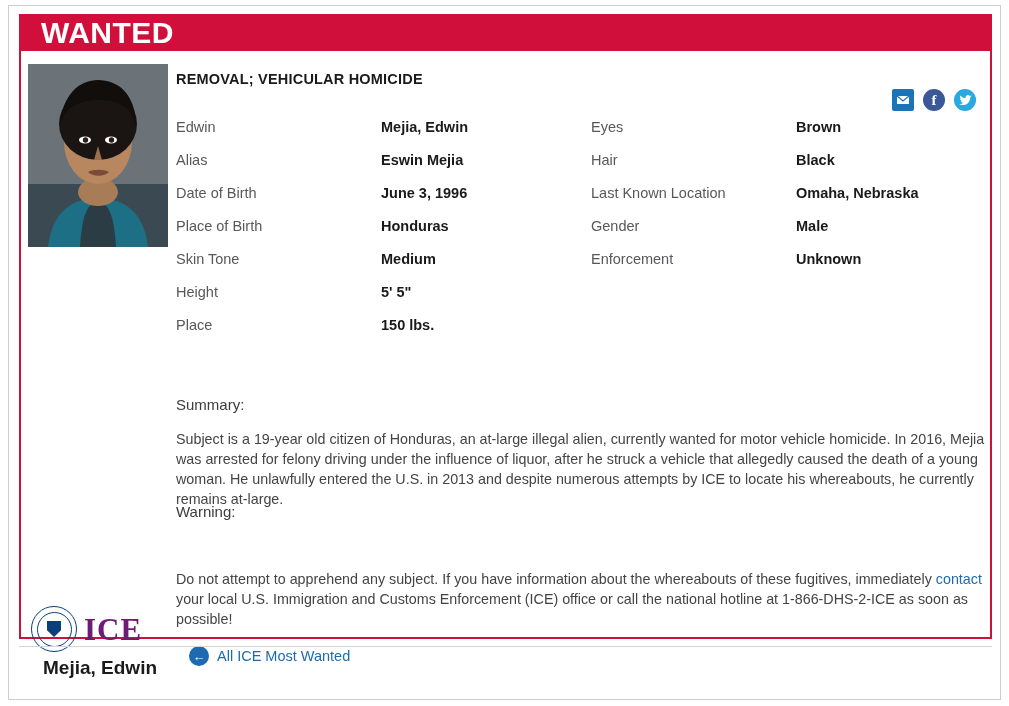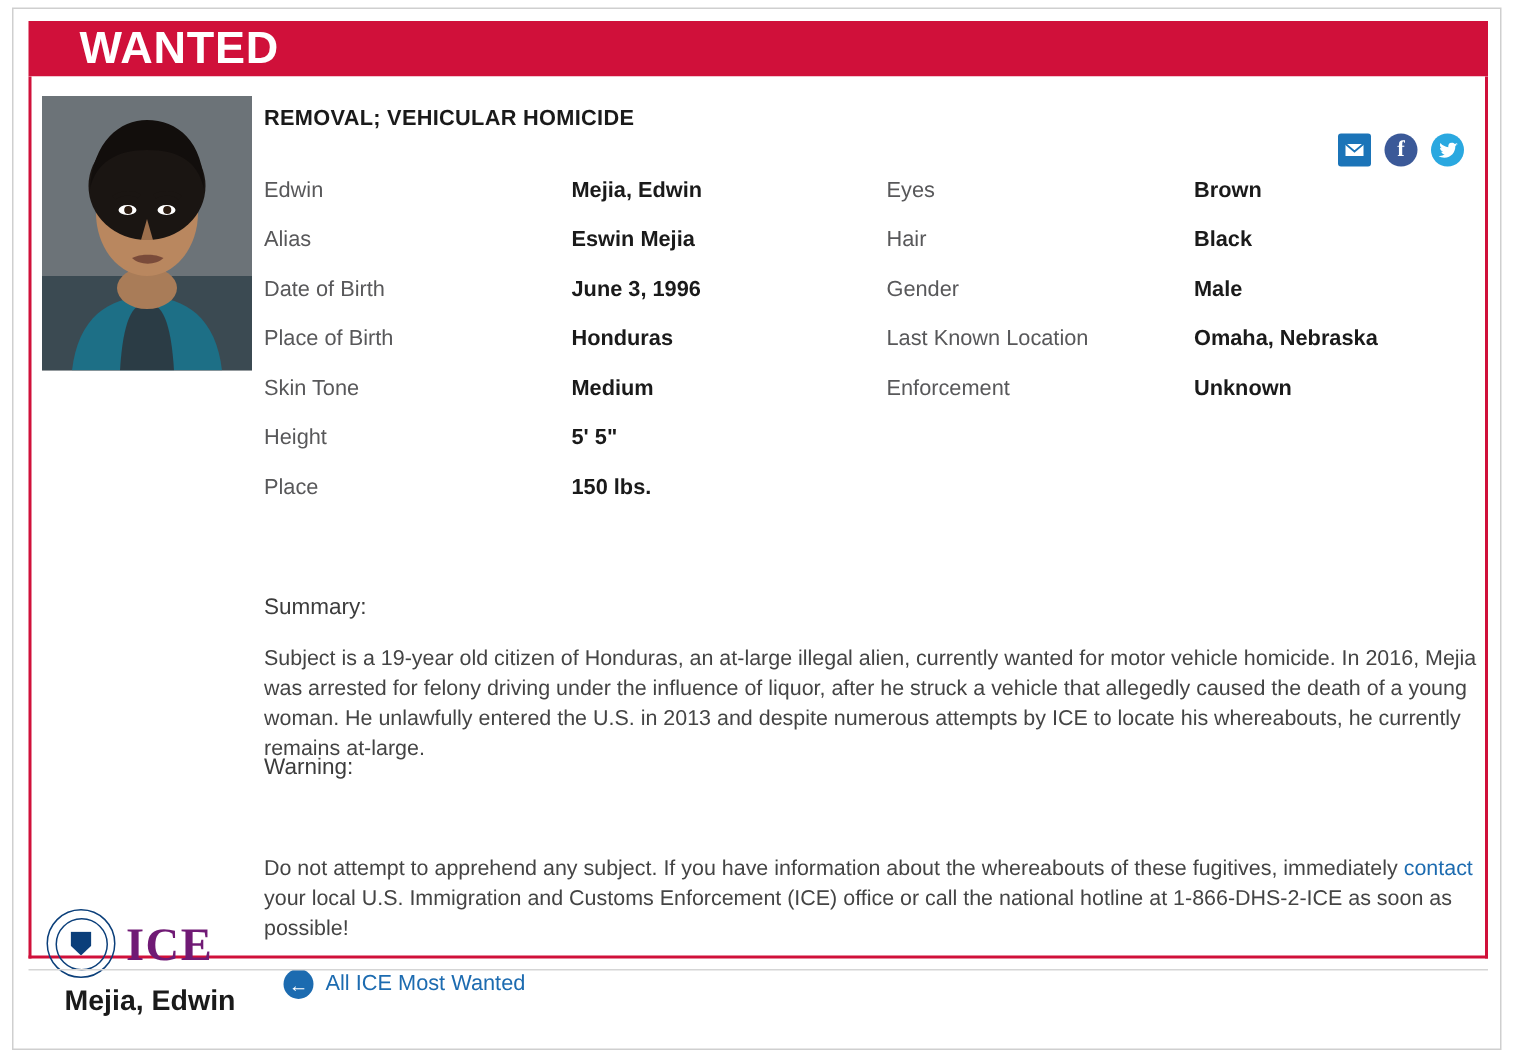--- a/index.html
+++ b/index.html
@@ -32,21 +32,21 @@
     position: absolute;
     left: 10px;
     top: 8px;
     width: 973px;
     height: 37px;
     background: #d0103a;
     box-sizing: border-box;
   }
   .banner-title {
     position: absolute;
-    left: 34px;
+    left: 22px;
     top: 2px;
     color: #ffffff;
     font-size: 30px;
     font-weight: bold;
     letter-spacing: 0.5px;
     line-height: 34px;
     font-family: "Liberation Sans", sans-serif;
   }
 
   
@@ -339,26 +339,26 @@
       <div class="fields-right">
         <div class="frow">
           <div class="flabel">Eyes</div>
           <div class="fvalue">Brown</div>
         </div>
         <div class="frow">
           <div class="flabel">Hair</div>
           <div class="fvalue">Black</div>
         </div>
         <div class="frow">
+          <div class="flabel">Last Known Location</div>
+          <div class="fvalue">Omaha, Nebraska</div>
+        </div>
+        <div class="frow">
           <div class="flabel">Gender</div>
           <div class="fvalue">Male</div>
-        </div>
-        <div class="frow">
-          <div class="flabel">Last Known Location</div>
-          <div class="fvalue">Omaha, Nebraska</div>
         </div>
         <div class="frow">
           <div class="flabel">Enforcement</div>
           <div class="fvalue">Unknown</div>
         </div>
       </div>
 
       <div class="sec-head" id="summary-head">Summary:</div>
       <div class="para" id="summary-text">Subject is a 19-year old citizen of Honduras, an at-large illegal alien, currently wanted for motor vehicle homicide. In 2016, Mejia was arrested for felony driving under the influence of liquor, after he struck a vehicle that allegedly caused the death of a young woman. He unlawfully entered the U.S. in 2013 and despite numerous attempts by ICE to locate his whereabouts, he currently remains at-large.</div>
 

